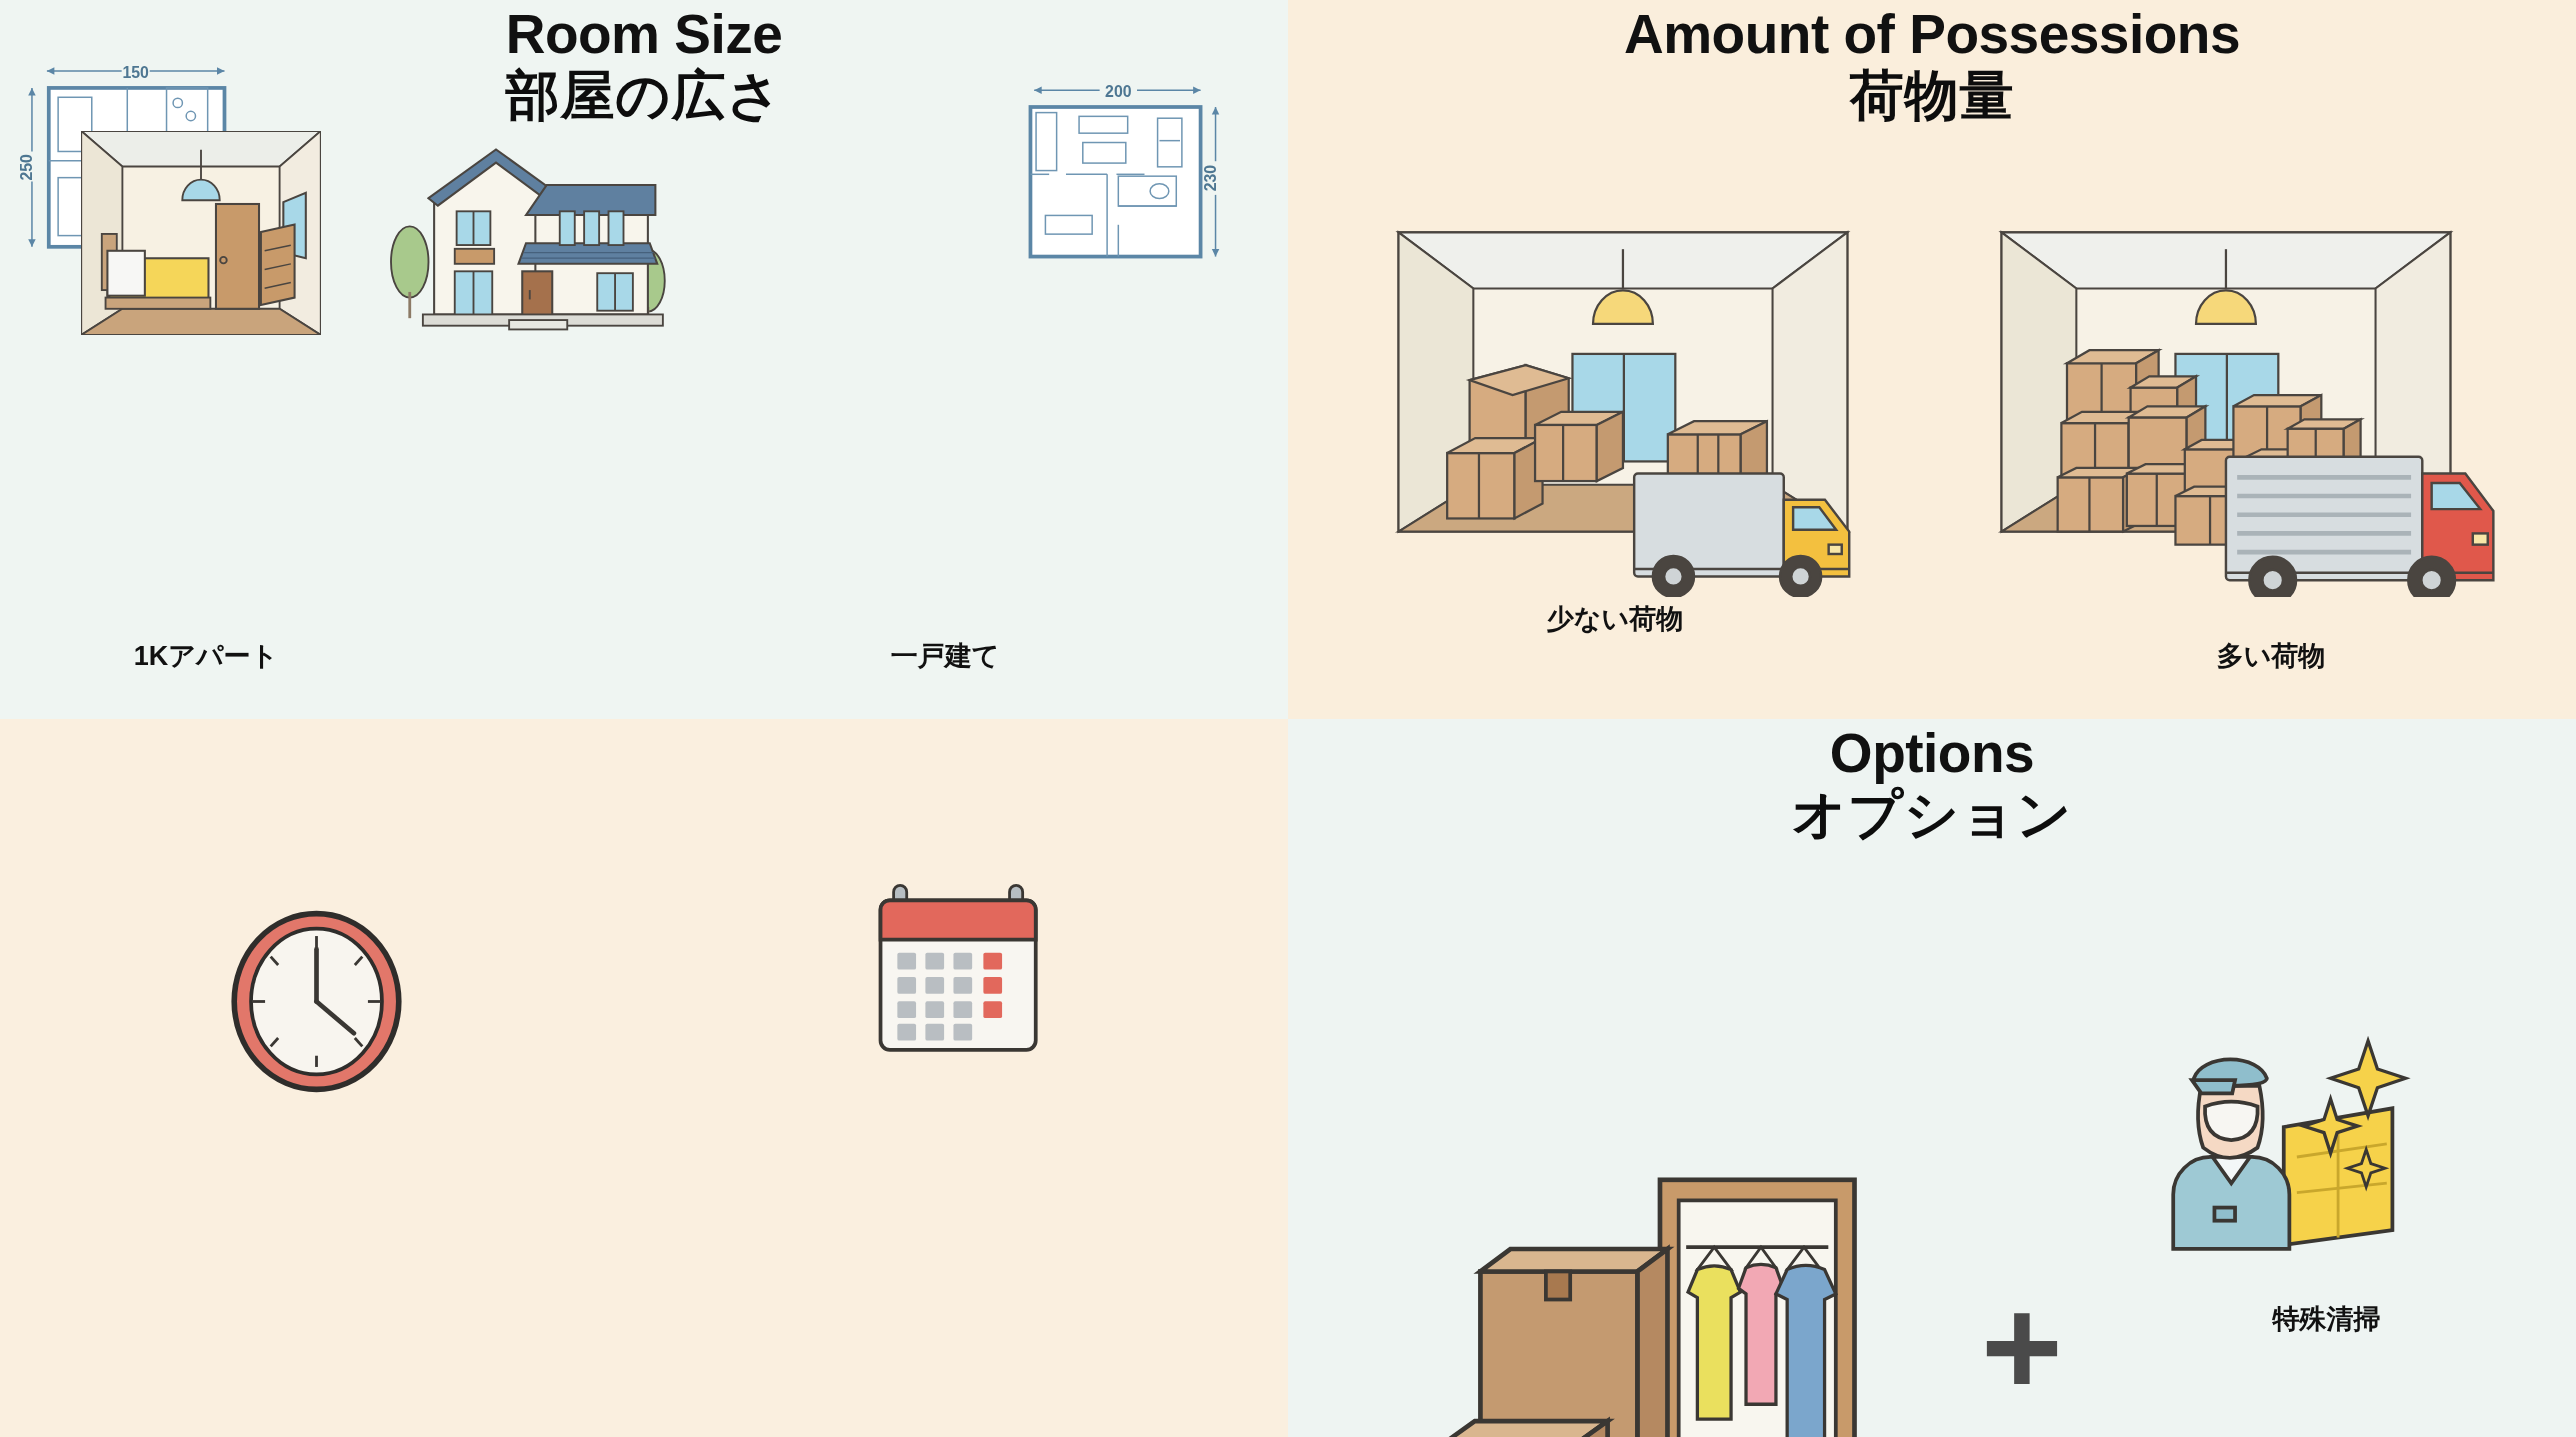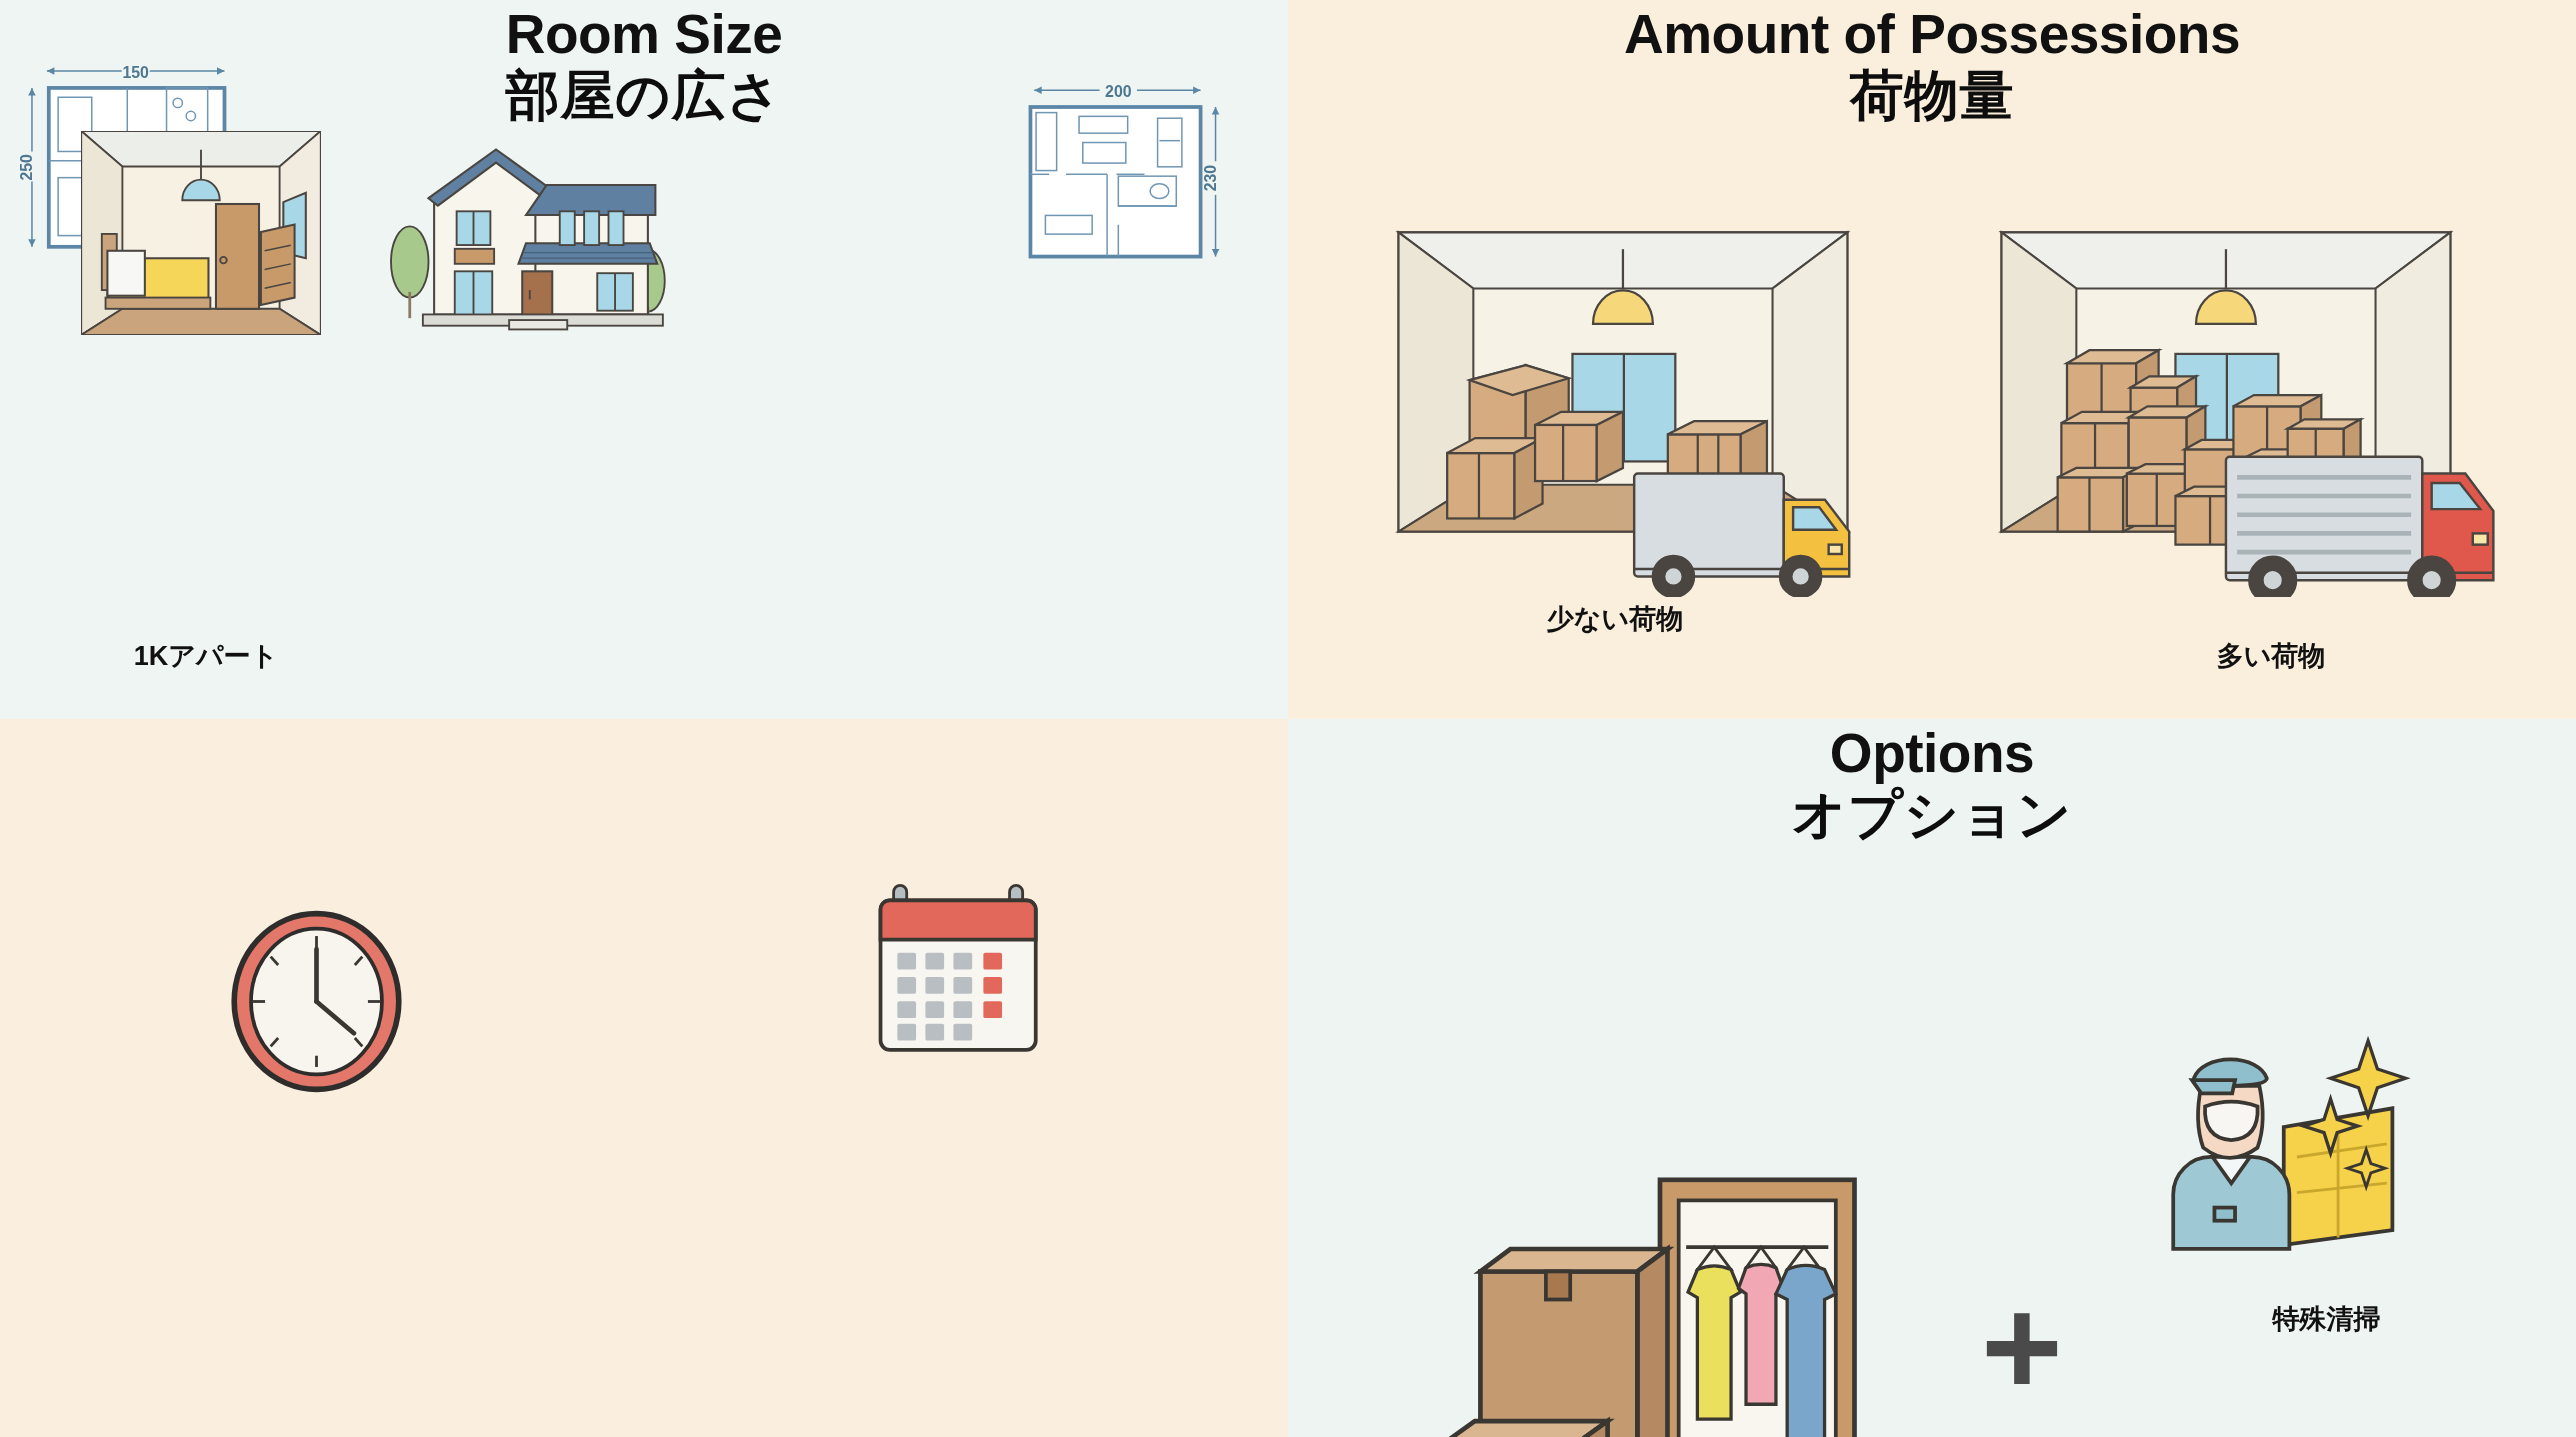--- a/index.html
+++ b/index.html
@@ -195,20 +195,21 @@
         <line x1="255" y1="142" x2="255" y2="182" stroke="#4a4540" stroke-width="2"></line>
 
         <rect x="156" y="140" width="32" height="52" fill="#a5714c" stroke="#4a4540" stroke-width="2.2"></rect>
         <line x1="164" y1="160" x2="164" y2="170" stroke="#4a4540" stroke-width="2"></line>
 
         <rect x="50" y="186" width="256" height="12" fill="#dcdcd6" stroke="#4a4540" stroke-width="2"></rect>
         <rect x="142" y="192" width="62" height="10" fill="#e8e8e2" stroke="#4a4540" stroke-width="2"></rect>
       </svg>
     </div>
 
+    <div class="caption" style="left:739px;width:412px;top:638px;">一戸建て</div>
   </div>
 
   <div class="quad q-tr">
 
     <div class="titlewrap">
       <div class="title-en">Amount of Possessions</div>
       <div class="title-ja">荷物量</div>
     </div>
 
     <div class="scene" style="left:101px;top:223px;">

